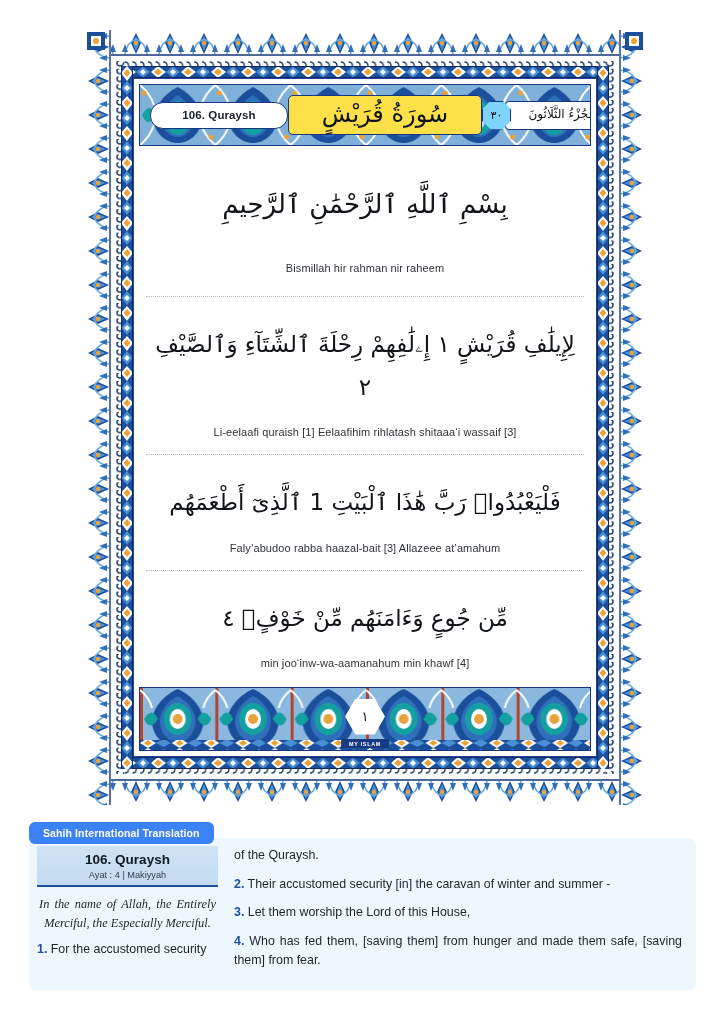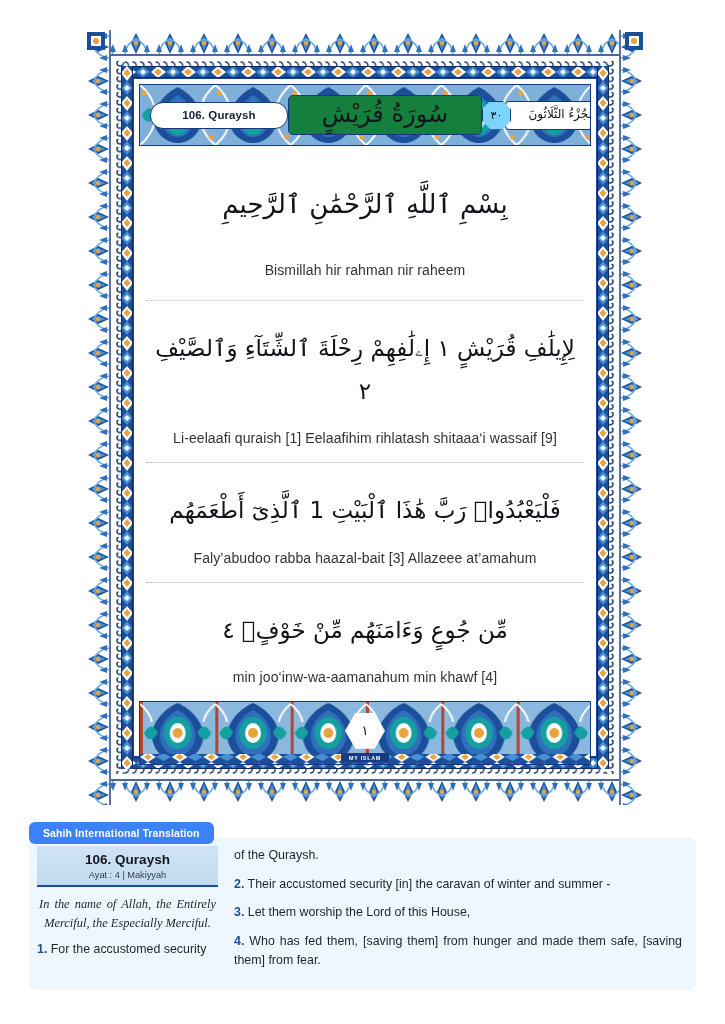--- a/index.html
+++ b/index.html
@@ -113,21 +113,21 @@
     align-items: center;
     justify-content: center;
     font-size: 11.5px;
     font-weight: bold;
     color: #16202e;
     padding: 0 14px;
     letter-spacing: .1px;
   }
   .pill-surah-name { min-width: 108px; }
   .center-cartouche {
-    background: #15803d;
+    background: #fde047;
     border: 1px solid #17377f;
     border-radius: 5px;
     height: 38px;
     min-width: 192px;
     display: flex;
     align-items: center;
     justify-content: center;
     position: relative;
   }
   .arabic-surah-title {
@@ -181,21 +181,21 @@
     text-align: center;
     font-family: "DejaVu Sans", "Liberation Serif", serif;
     color: #111418;
     line-height: 1.85;
     letter-spacing: 0;
   }
   .ayah-bismillah { font-size: 26px; padding: 26px 0 8px 0; }
   .ayah-verse { font-size: 23px; padding: 18px 0 4px 0; }
   .translit {
     text-align: center;
-    font-size: 14px;
+    font-size: 11px;
     color: #2f3338;
     padding: 14px 0 16px 0;
     font-family: "Liberation Sans", sans-serif;
     letter-spacing: .1px;
   }
   .translit-bismillah { padding-top: 26px; padding-bottom: 22px; }
 
   
   .page-footer {
     position: relative;
@@ -463,21 +463,21 @@
 
     <div class="verse-body">
 
       <div class="verse-block">
         <div class="ayah-arabic ayah-bismillah">بِسْمِ ٱللَّهِ ٱلرَّحْمَٰنِ ٱلرَّحِيمِ</div>
         <div class="translit translit-bismillah">Bismillah hir rahman nir raheem</div>
       </div>
 
       <div class="verse-block sep">
         <div class="ayah-arabic ayah-verse">لِإِيلَٰفِ قُرَيْشٍ ١ إِۦلَٰفِهِمْ رِحْلَةَ ٱلشِّتَآءِ وَٱلصَّيْفِ ٢</div>
-        <div class="translit">Li-eelaafi quraish  [1]  Eelaafihim rihlatash shitaaa‘i wassaif  [9]</div>
+        <div class="translit">Li-eelaafi quraish  [1]  Eelaafihim rihlatash shitaaa‘i wassaif  [3]</div>
       </div>
 
       <div class="verse-block sep">
         <div class="ayah-arabic ayah-verse">فَلْيَعْبُدُوا۟ رَبَّ هَٰذَا ٱلْبَيْتِ 1 ٱلَّذِىٓ أَطْعَمَهُم</div>
         <div class="translit">Faly’abudoo rabba haazal-bait  [3]  Allazeee at’amahum</div>
       </div>
 
       <div class="verse-block sep">
         <div class="ayah-arabic ayah-verse">مِّن جُوعٍ وَءَامَنَهُم مِّنْ خَوْفٍۭ ٤</div>
         <div class="translit">min joo‘inw-wa-aamanahum min khawf  [4]</div>

